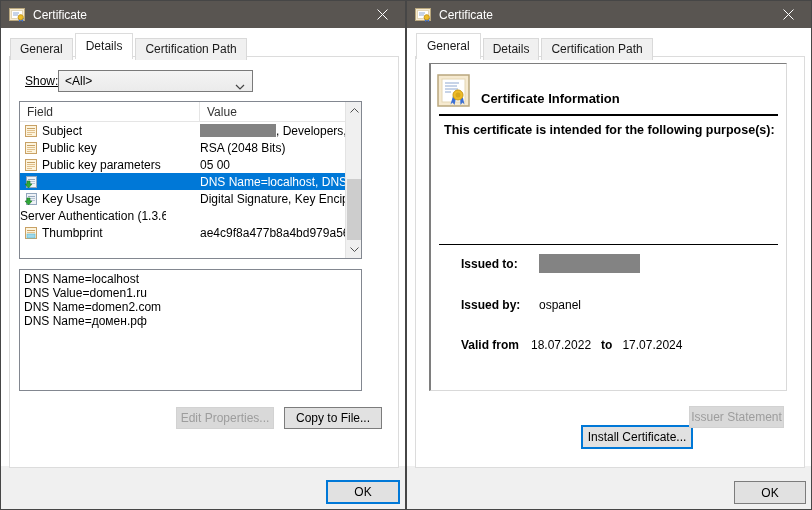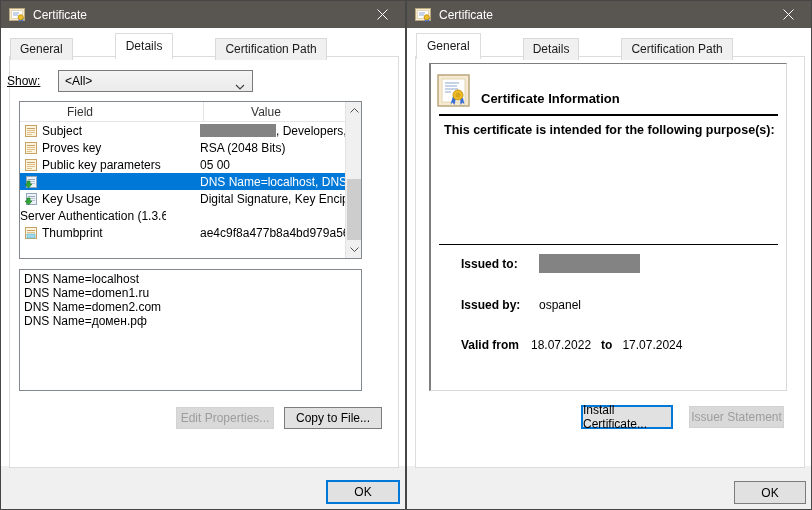--- a/index.html
+++ b/index.html
@@ -12,48 +12,48 @@
 
   
   .titlebar { position:absolute; top:0; left:0; right:0; height:27px; background:#595551;
               display:flex; align-items:center; padding-left:8px; }
   .titlebar .t-icon { width:16px; height:16px; margin-right:8px; flex:0 0 auto; }
   .titlebar .t-text { color:#ffffff; font-size:12px; }
   .close-btn { position:absolute; right:0; top:0; width:45px; height:27px;
                display:flex; align-items:center; justify-content:center; }
 
   
-  .tabs { position:absolute; top:34px; left:9px; display:flex; align-items:flex-end; z-index:3;gap:40px; }
+  .tabs { position:absolute; top:34px; left:9px; display:flex; align-items:flex-end; z-index:3; }
   .tab { background:#f0f0f0; border:1px solid #d9d9d9; border-bottom:none;
          padding:3px 9px 4px 9px; margin-right:2px; font-size:12px; color:#1b1b1b; }
   .tab.active { background:#ffffff; border-color:#dcdcdc; padding:5px 10px 6px 10px;
                 margin-bottom:-1px; position:relative; top:-2px; }
 
   .tabpage { position:absolute; left:8px; width:390px; top:55px; height:412px;
              background:#ffffff; border:1px solid #dcdcdc; z-index:1; }
 
   .footer { position:absolute; left:0; right:0; bottom:0; height:43px; background:#f0f0f0; }
 
   
   .btn { position:absolute; display:flex; align-items:center; justify-content:center;
          background:#e1e1e1; border:1px solid #7c7c7c; font-size:12px; color:#000; }
   .btn.focused { border:2px solid #0078d7; }
   .btn.disabled { background:#d9d9d9; border:1px solid #d2d2d2; color:#9d9d9d; }
 
   
-  .show-row-label { position:absolute; left:6px; top:73px;text-decoration:underline; }
+  .show-row-label { position:absolute; left:24px; top:73px;text-decoration:underline; }
   .combo { position:absolute; left:57px; top:69px; width:195px; height:22px;
            background:linear-gradient(#f4f4f4,#ebebeb); border:1px solid #7a7a7a;
            display:flex; align-items:center; padding:0 6px; }
   .combo .chev { position:absolute; right:7px; top:8px; }
 
   .listview { position:absolute; left:18px; top:100px; width:343px; height:158px;
               background:#fff; border:1px solid #828790; overflow:hidden; }
   .lv-head { display:flex; height:20px; border-bottom:1px solid #e5e5e5; }
-  .lv-head .hc { padding:3px 0 0 7px; color:#333;margin-left:40px; }
+  .lv-head .hc { padding:3px 0 0 7px; color:#333; }
   .lv-head .hc.f { width:180px; border-right:1px solid #e5e5e5; }
   .lv-head .hc.v { width:146px; }
   .lv-row { display:flex; align-items:center; height:17px; width:326px; }
   .lv-row .cell-f { width:180px; display:flex; align-items:center; padding-left:2px;
                     white-space:nowrap; overflow:hidden; }
   .lv-row .cell-v { width:146px; white-space:nowrap; overflow:hidden; display:flex; align-items:center; }
   .lv-row.selected { background:#0078d7; color:#fff; }
   .li-icon { width:15px; height:14px; margin:0 3px 0 2px; flex:0 0 auto; }
   .redact-sm { display:inline-block; width:76px; height:13px; background:#838383; flex:0 0 auto; }
 
@@ -158,21 +158,21 @@
       <div class="cell-f">
         <span class="li-icon">
           <svg viewBox="0 0 14 14" width="14" height="14">
               <rect x="1.5" y="1.5" width="11" height="11" fill="#fdf4dd" stroke="#c8a165"></rect>
               <line x1="3" y1="4.5" x2="11" y2="4.5" stroke="#c8a165"></line>
               <line x1="3" y1="6.5" x2="11" y2="6.5" stroke="#e0c08c"></line>
               <line x1="3" y1="8.5" x2="11" y2="8.5" stroke="#e0c08c"></line>
               <line x1="3" y1="10.5" x2="8" y2="10.5" stroke="#e0c08c"></line>
             </svg>
         </span>
-        <span>Proves key</span>
+        <span>Public key</span>
       </div>
       <div class="cell-v">
           <span>RSA (2048 Bits)</span>
         </div>
     </div>
 
     <div class="lv-row">
       <div class="cell-f">
         <span class="li-icon">
           <svg viewBox="0 0 14 14" width="14" height="14">
@@ -258,21 +258,21 @@
       <div class="sb-btn down">
         <svg width="9" height="5" viewBox="0 0 9 5">
             <polyline points="0.5,0.5 4.5,4.5 8.5,0.5" fill="none" stroke="#505050"></polyline>
           </svg>
       </div>
     </div>
   </div>
 
   <div class="detailbox" style="z-index:2;">
     <div>DNS Name=localhost</div>
-    <div>DNS Name=domen1.ru</div>
+    <div>DNS Value=domen1.ru</div>
     <div>DNS Name=domen2.com</div>
     <div>DNS Name=домен.рф</div>
   </div>
 
   <div class="btn disabled" style="left:175px; top:406px; width:98px; height:22px; z-index:2;">Edit Properties...</div>
   <div class="btn" style="left:283px; top:406px; width:98px; height:22px; z-index:2;">Copy to File...</div>
 
   <div class="btn focused" style="left:325px; top:479px; width:74px; height:24px; z-index:2;">OK</div>
 </div>
 
@@ -339,17 +339,17 @@
     </div>
 
     <div class="info-row row-valid">
       <span class="lab">Valid from</span>
       <span>18.07.2022</span>
       <span class="sep">to</span>
       <span>17.07.2024</span>
     </div>
   </div>
 
-  <div class="btn focused" style="left:174px; top:404px; width:92px; height:24px; z-index:2;">Install Certificate...</div>
+  <div class="btn focused" style="left:174px; top:424px; width:112px; height:24px; z-index:2;">Install Certificate...</div>
   <div class="btn disabled" style="left:282px; top:405px; width:95px; height:22px; z-index:2;">Issuer Statement</div>
 
   <div class="btn" style="left:327px; top:480px; width:72px; height:23px; z-index:2;">OK</div>
 </div>
 
 </body></html>

